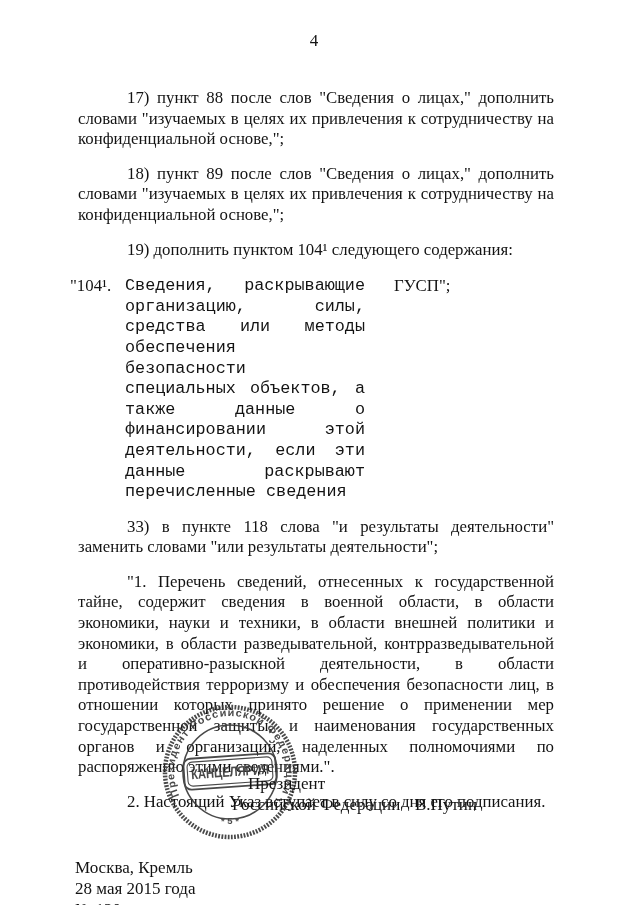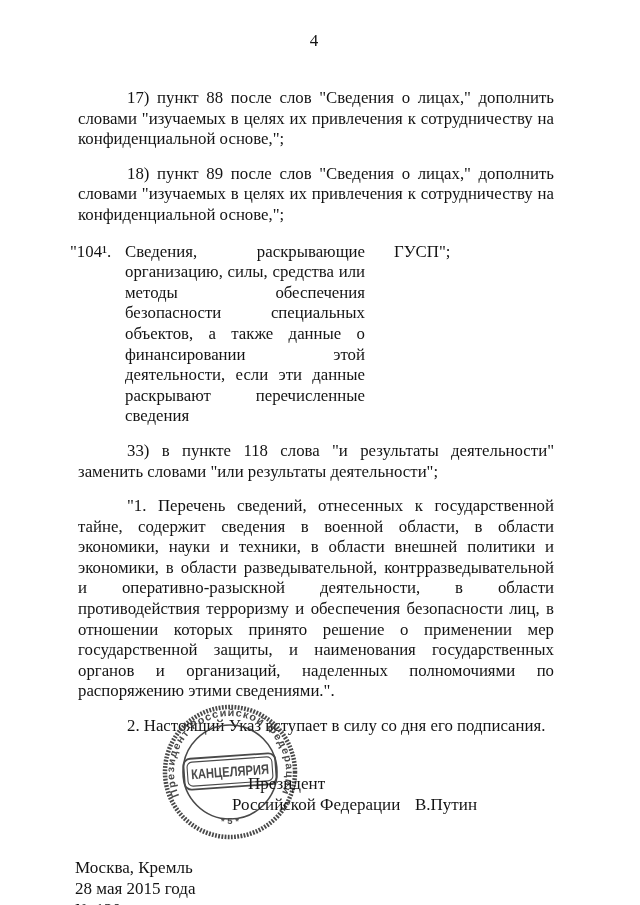--- a/index.html
+++ b/index.html
@@ -12,21 +12,21 @@
     position:absolute;left:64px;top:31px;width:500px;
     text-align:center;font-size:17px;
   }
   .body-text{
     position:absolute;left:64px;top:74px;width:504px;
     font-size:16.8px;line-height:20.6px;text-align:justify;
   }
   .body-text p{margin:14px;text-indent:49px;}
   .entry{display:flex;margin:16px 0 9px 0;padding-left:6px;text-align:left;}
   .entry-num{width:55px;flex:0 0 55px;}
-  .entry-text{width:240px;flex:0 0 240px;text-align:justify;}
+  .entry-text{width:240px;flex:0 0 240px;text-align:justify;font-family:Liberation Mono, monospace;}
   .entry-agency{margin-left:29px;white-space:nowrap;}
   .sig-line{position:absolute;font-size:17px;white-space:nowrap;}
   .sig-title1{left:248px;top:774px;}
   .sig-title2{left:232px;top:795px;}
   .sig-name{left:415px;top:795px;}
   .footer{
     position:absolute;left:75px;top:830px;
     font-size:17px;line-height:20.8px;margin-top:28px;
   }
   .stamp{
@@ -36,20 +36,21 @@
   .stamp text{font-family:"Liberation Sans", sans-serif;}
 </style>
 </head>
 <body>
 
 <div class="page-number">4</div>
 
 <div class="body-text">
   <p>17) пункт 88 после слов "Сведения о лицах," дополнить словами "изучаемых в целях их привлечения к сотрудничеству на конфиденциальной основе,";</p>
   <p>18) пункт 89 после слов "Сведения о лицах," дополнить словами "изучаемых в целях их привлечения к сотрудничеству на конфиденциальной основе,";</p>
+  <p>19) дополнить пунктом 104¹ следующего содержания:</p>
 
   <div class="entry">
     <div class="entry-num">"104¹.</div>
     <div class="entry-text">Сведения, раскрывающие организацию, силы, средства или методы обеспечения безопасности специальных объектов, а также данные о финансировании этой деятельности, если эти данные раскрывают перечисленные сведения</div>
     <div class="entry-agency">ГУСП";</div>
   </div>
 
   <p>33) в пункте 118 слова "и результаты деятельности" заменить словами "или результаты деятельности";</p>
   <p>"1. Перечень сведений, отнесенных к государственной тайне, содержит сведения в военной области, в области экономики, науки и техники, в области внешней политики и экономики, в области разведывательной, контрразведывательной и оперативно-разыскной деятельности, в области противодействия терроризму и обеспечения безопасности лиц, в отношении которых принято решение о применении мер государственной защиты, и наименования государственных органов и организаций, наделенных полномочиями по распоряжению этими сведениями.".</p>
   <p>2. Настоящий Указ вступает в силу со дня его подписания.</p>

